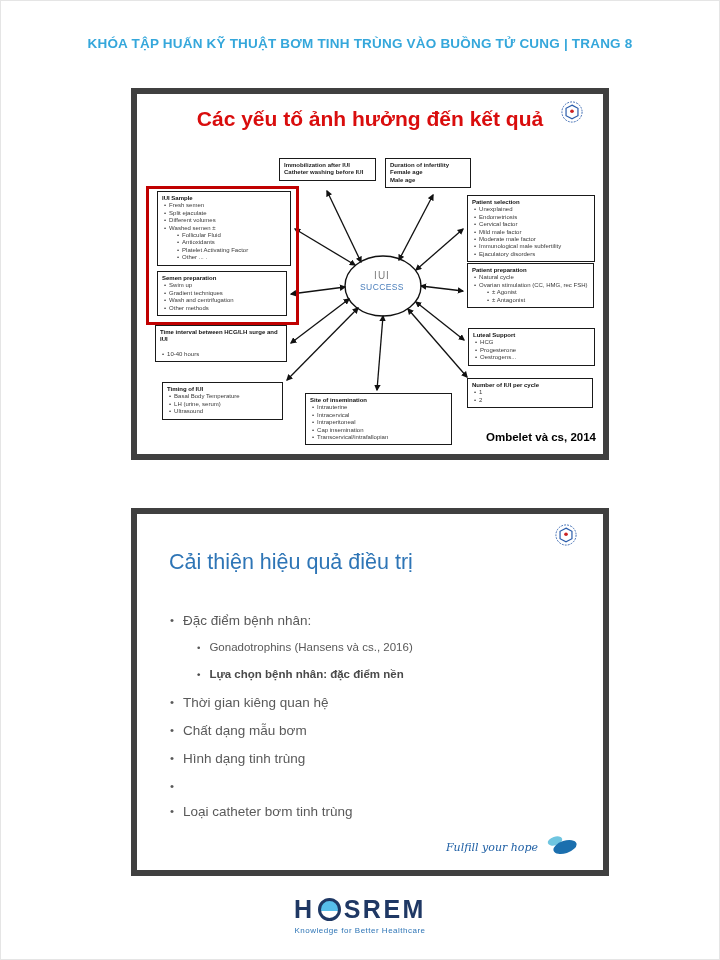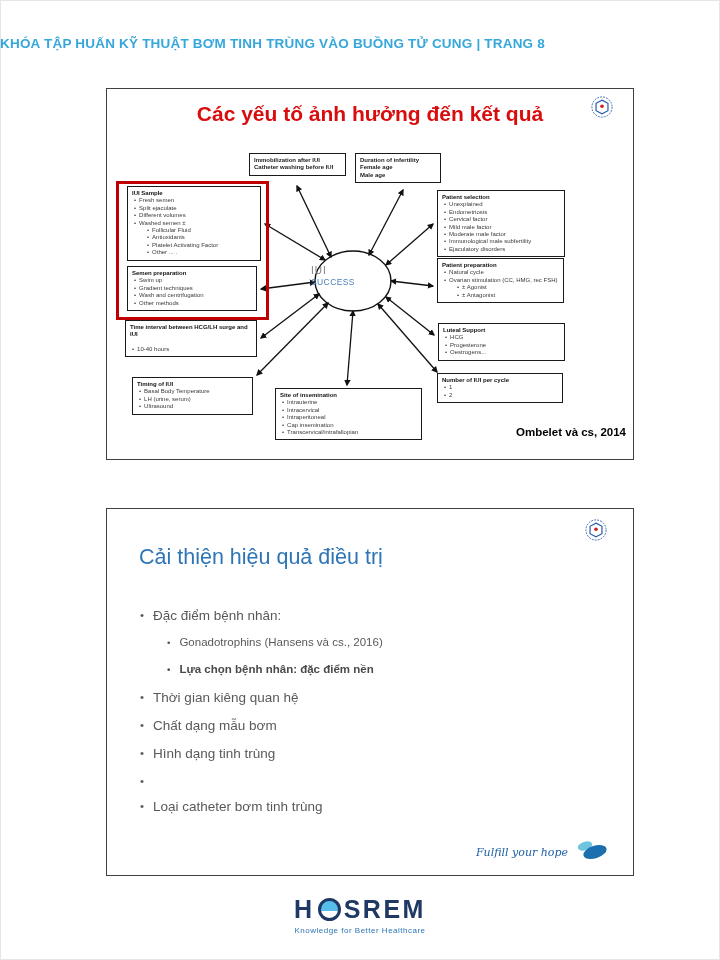--- a/index.html
+++ b/index.html
@@ -2,42 +2,42 @@
 <html><head>
 <meta charset="utf-8">
 <style>
   html,body{margin:0;padding:0;}
   body{
     width:720px;height:960px;position:relative;background:#ffffff;
     font-family:"Liberation Sans",sans-serif;overflow:hidden;
     outline:1px solid #e5e5e5;outline-offset:-1px;
   }
   .page-header{
-    position:absolute;top:36px;left:0;width:100%;text-align:left;
+    position:absolute;top:36px;left:0;width:100%;text-align:center;
     color:#35a7db;font-weight:bold;font-size:13.5px;letter-spacing:.2px;
   }
   .slide{
-    position:absolute;left:106px;width:528px;background:#fff;
-    border:1px solid #404040;box-sizing:border-box;
+    position:absolute;left:131px;width:478px;background:#fff;
+    border:6px solid #404040;box-sizing:border-box;
   }
   #slide1{top:88px;height:372px;}
   #slide2{top:508px;height:368px;padding-left:44px;}
 
   
   .s1-title{
     position:absolute;top:13px;left:0;width:100%;text-align:center;
     color:#d90d0d;font-weight:bold;font-size:21px;
   }
   .badge{position:absolute;width:22px;height:22px;}
   #slide1 .badge{top:7px;right:20px;}
   #slide2 .badge{top:10px;right:26px;}
 
   .arrows{position:absolute;left:0;top:0;width:474px;height:368px;z-index:1;}
   .center-label{
-    position:absolute;left:204px;top:176px;width:82px;z-index:2;
+    position:absolute;left:204px;top:176px;width:82px;text-align:center;z-index:2;
   }
   .center-iui{color:#7d7d7d;font-size:10px;letter-spacing:1px;line-height:12px;}
   .center-success{color:#4a7ebb;font-size:8.5px;letter-spacing:.4px;line-height:10px;}
 
   .dbox{
     position:absolute;z-index:3;background:#fff;border:1px solid #1a1a1a;
     padding:3px 3px 3px 4px;font-size:6px;line-height:7.4px;color:#3a3a3a;
     box-sizing:border-box;
   }
   .dbox-title{font-weight:bold;color:#111;}

